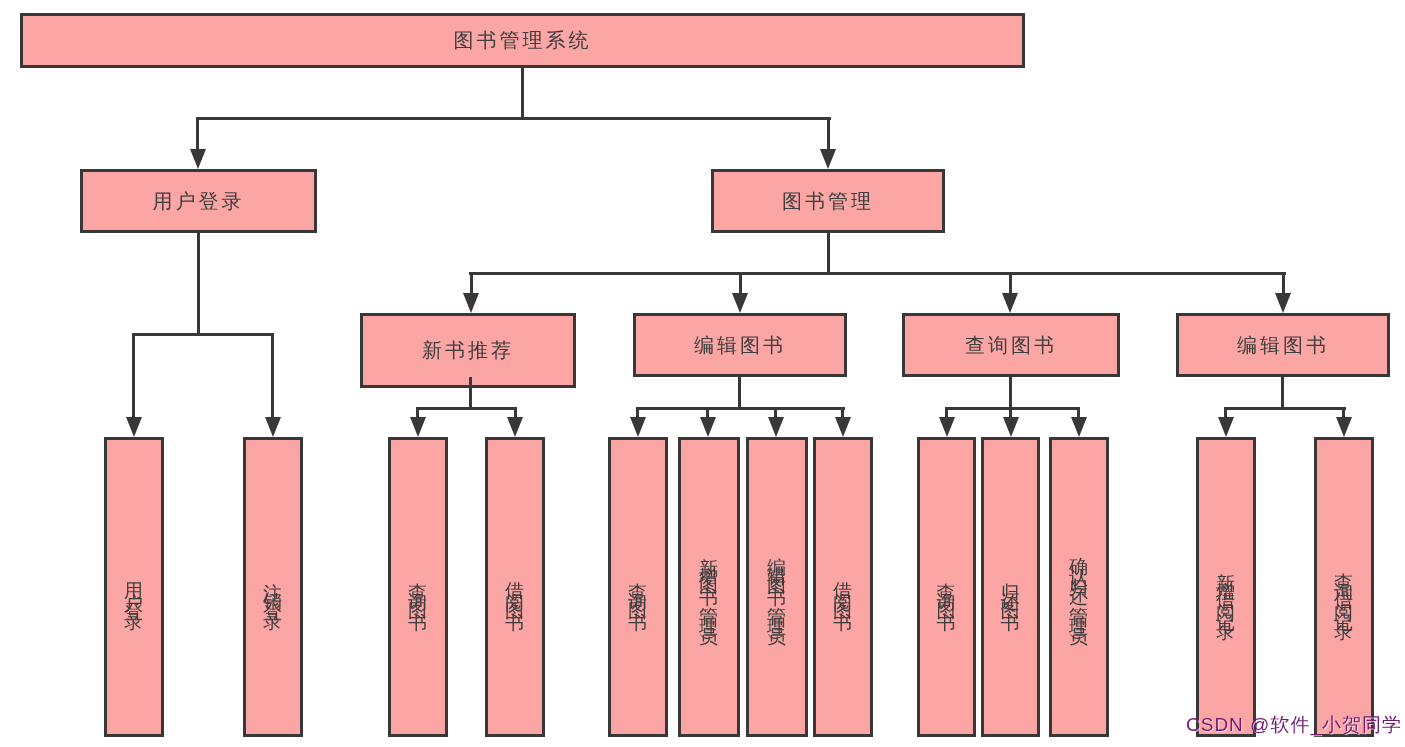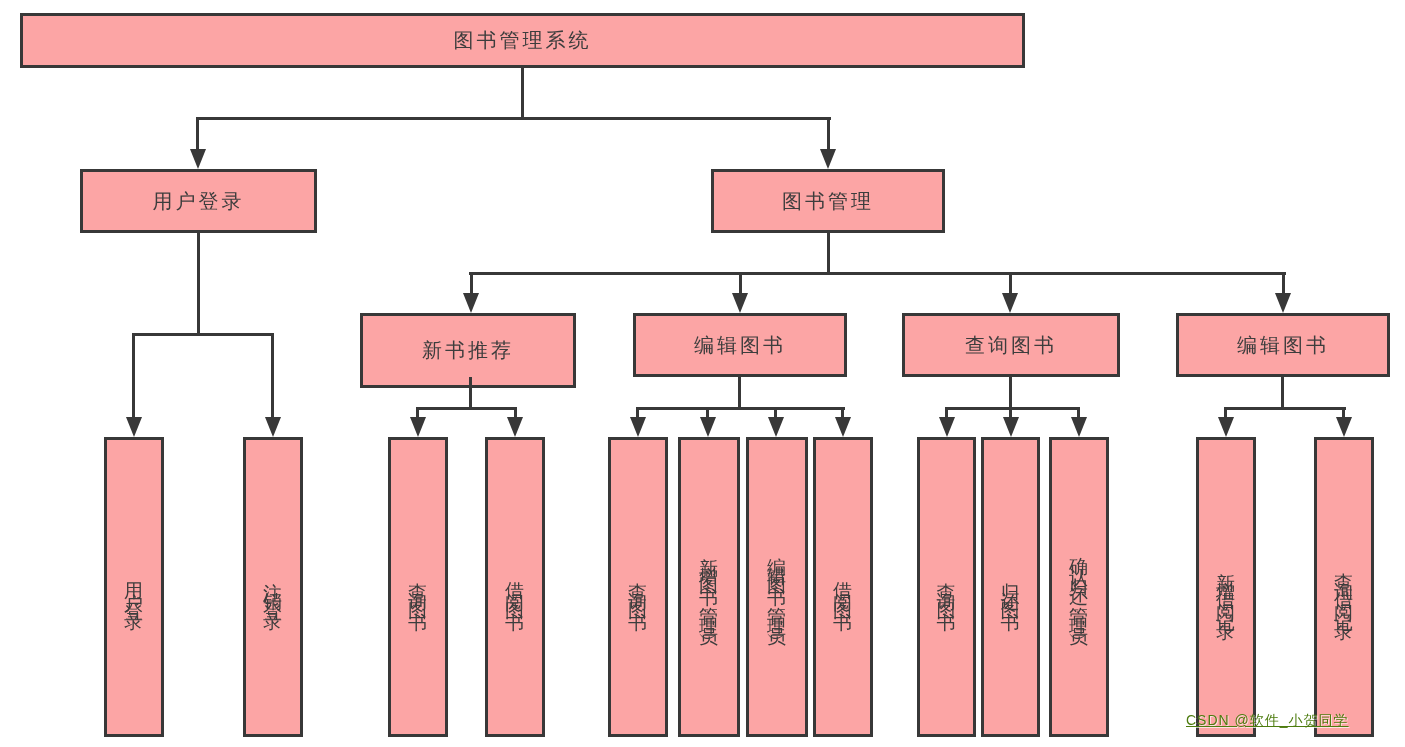--- a/index.html
+++ b/index.html
@@ -19,23 +19,23 @@
   }
   .vl{position:absolute;width:3px;background:#383838;}
   .hl{position:absolute;height:3px;background:#383838;}
   .arr{
     position:absolute;width:0;height:0;
     border-left:8px solid transparent;border-right:8px solid transparent;
     border-top:20px solid #383838;
   }
   #watermark{
     position:absolute;left:1186px;top:712px;
-    font-size:14px;letter-spacing:1px;color:#4d7c0f;
+    font-size:19px;letter-spacing:1px;color:#701a75;
     text-shadow:1px 1px 0 rgba(255,255,255,0.65);
-    white-space:nowrap;z-index:5;text-decoration:underline;
+    white-space:nowrap;z-index:5;
   }
 </style>
 </head>
 <body>
 
 <div id="stage">
 
   <div class="box hbox" style="left:20px;top:13px;width:1005px;height:55px">图书管理系统</div>
 
   <div class="vl" style="left:521px;top:68px;height:49px"></div>

